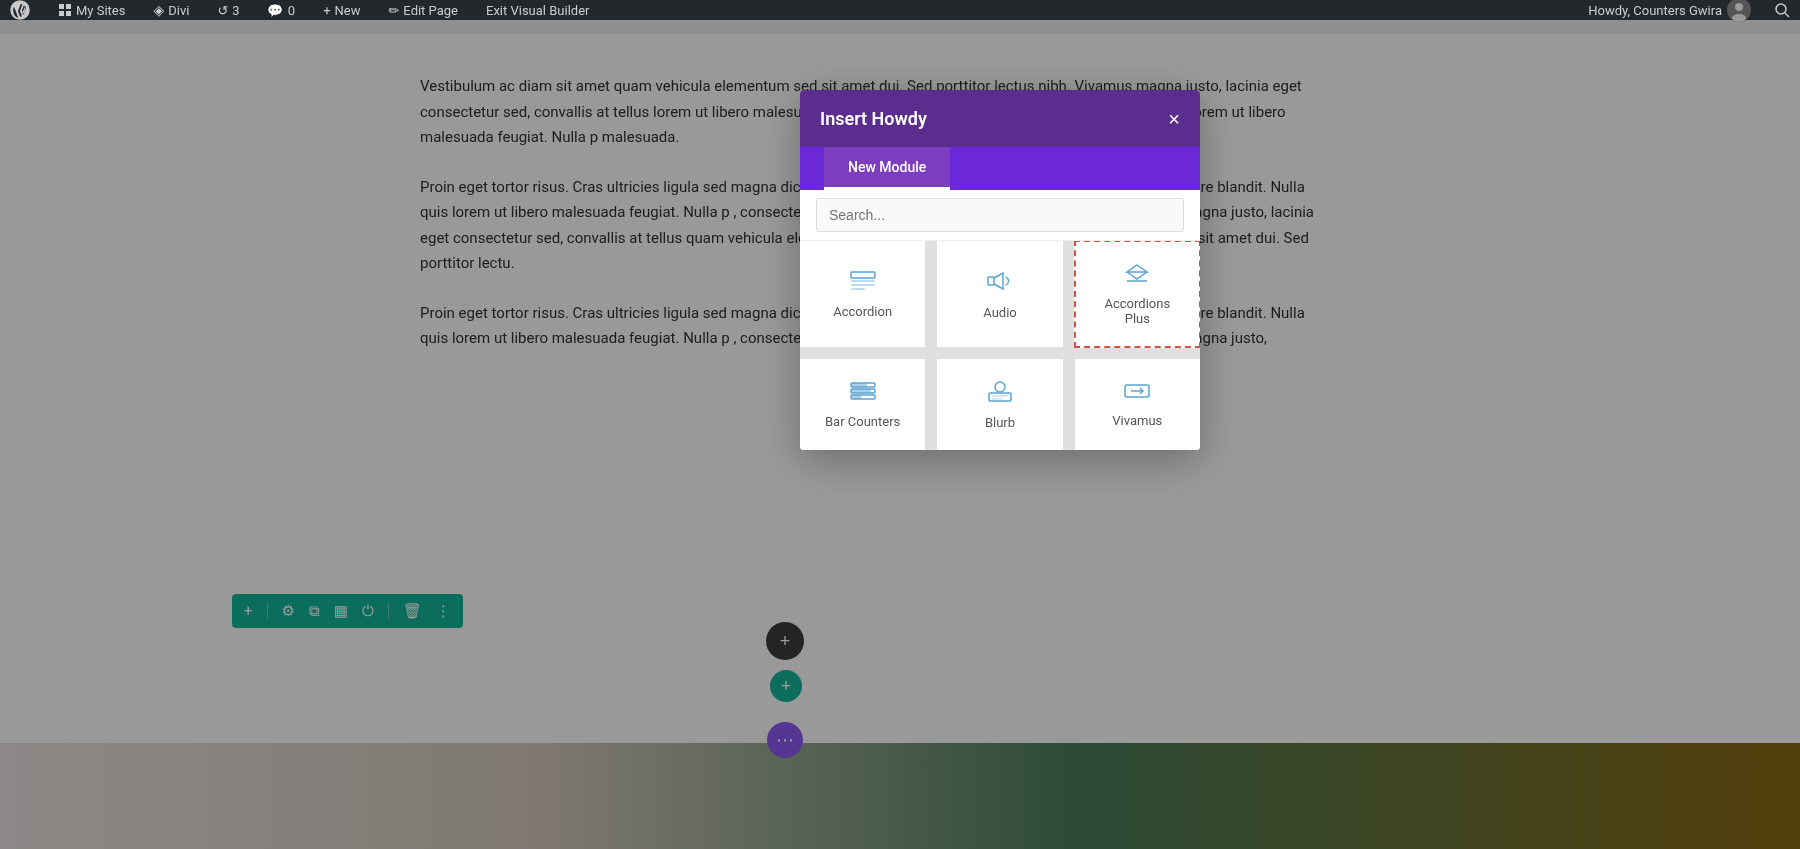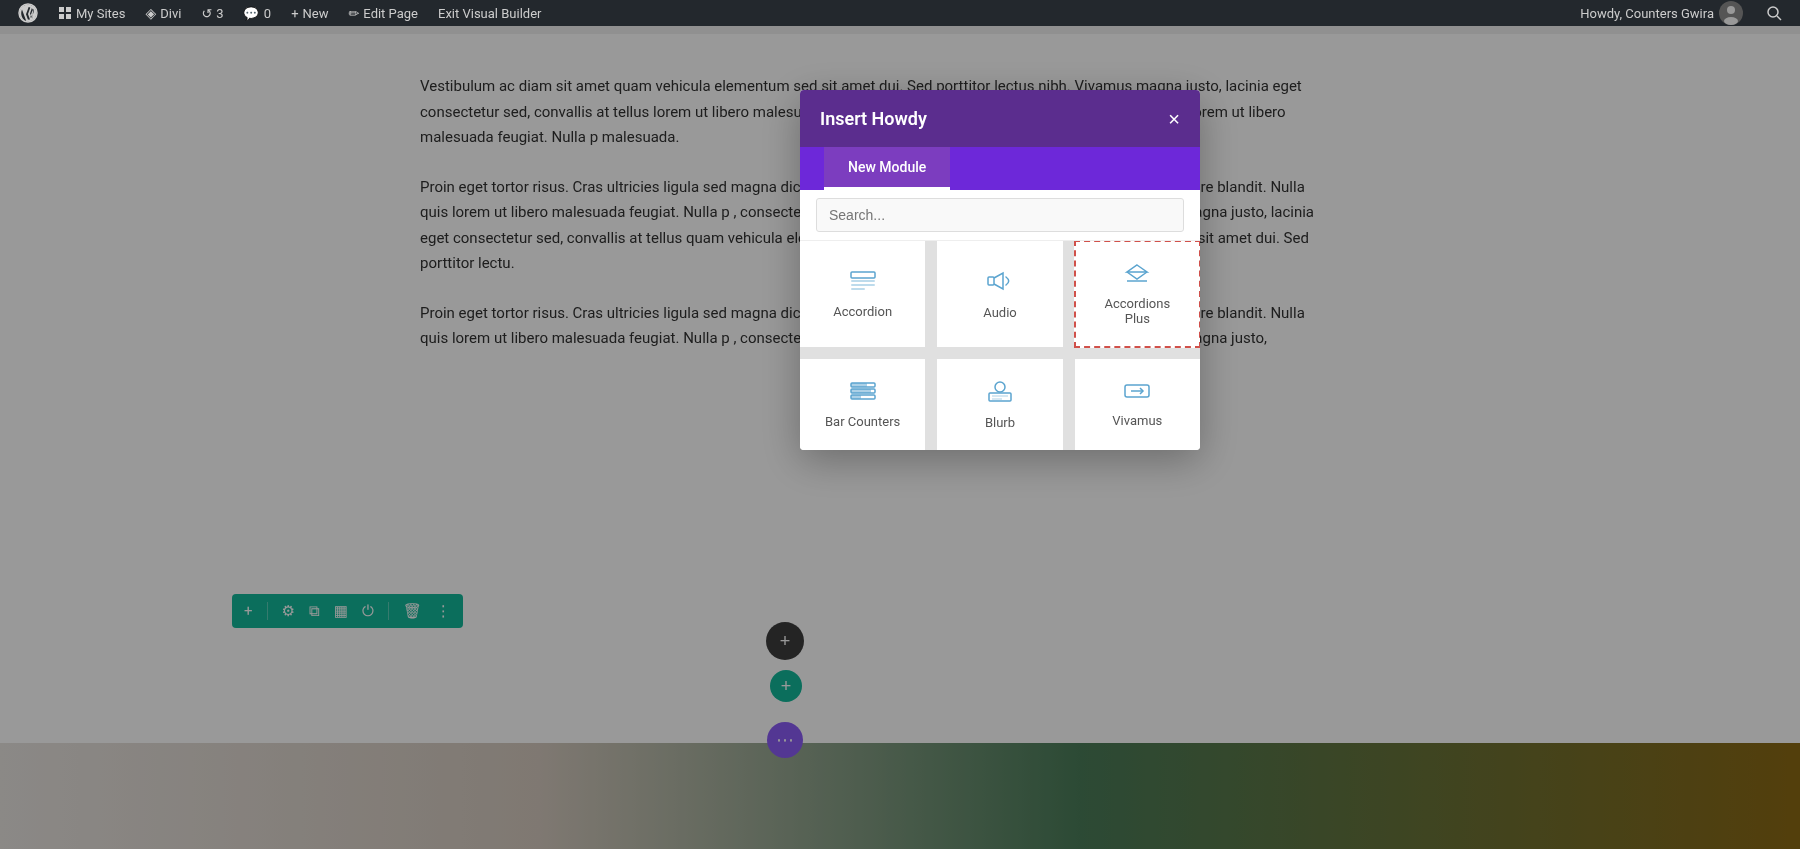--- a/index.html
+++ b/index.html
@@ -1,22 +1,22 @@
 <!DOCTYPE html>
 <html><head>
   <meta charset="utf-8">
   <style>
     * { box-sizing: border-box; margin: 0; padding: 0; }
     body { font-family: -apple-system, BlinkMacSystemFont, 'Segoe UI', Roboto, sans-serif; background: #f0f0f0; width: 1800px; min-height: 849px; overflow: hidden; position: relative; }
 
     
     .admin-bar {
-      position: fixed; top: 0; left: 0; right: 0; height: 26px;
+      position: fixed; top: 0; left: 0; right: 0; height: 20px;
       background: #23282d; display: flex; align-items: center;
-      padding: 0 10px; z-index: 9999; gap: 4px;
+      padding: 0 2px; z-index: 9999; gap: 12px;
     }
     .admin-bar-item {
       color: #ccc; font-size: 13px; display: flex; align-items: center; gap: 4px;
       padding: 0 8px; height: 34px; cursor: pointer; white-space: nowrap;
     }
     .admin-bar-right { margin-left: auto; display: flex; align-items: center; gap: 6px; }
     .admin-bar-right .admin-bar-item { color: #ccc; }
 
     
     .page-content {

